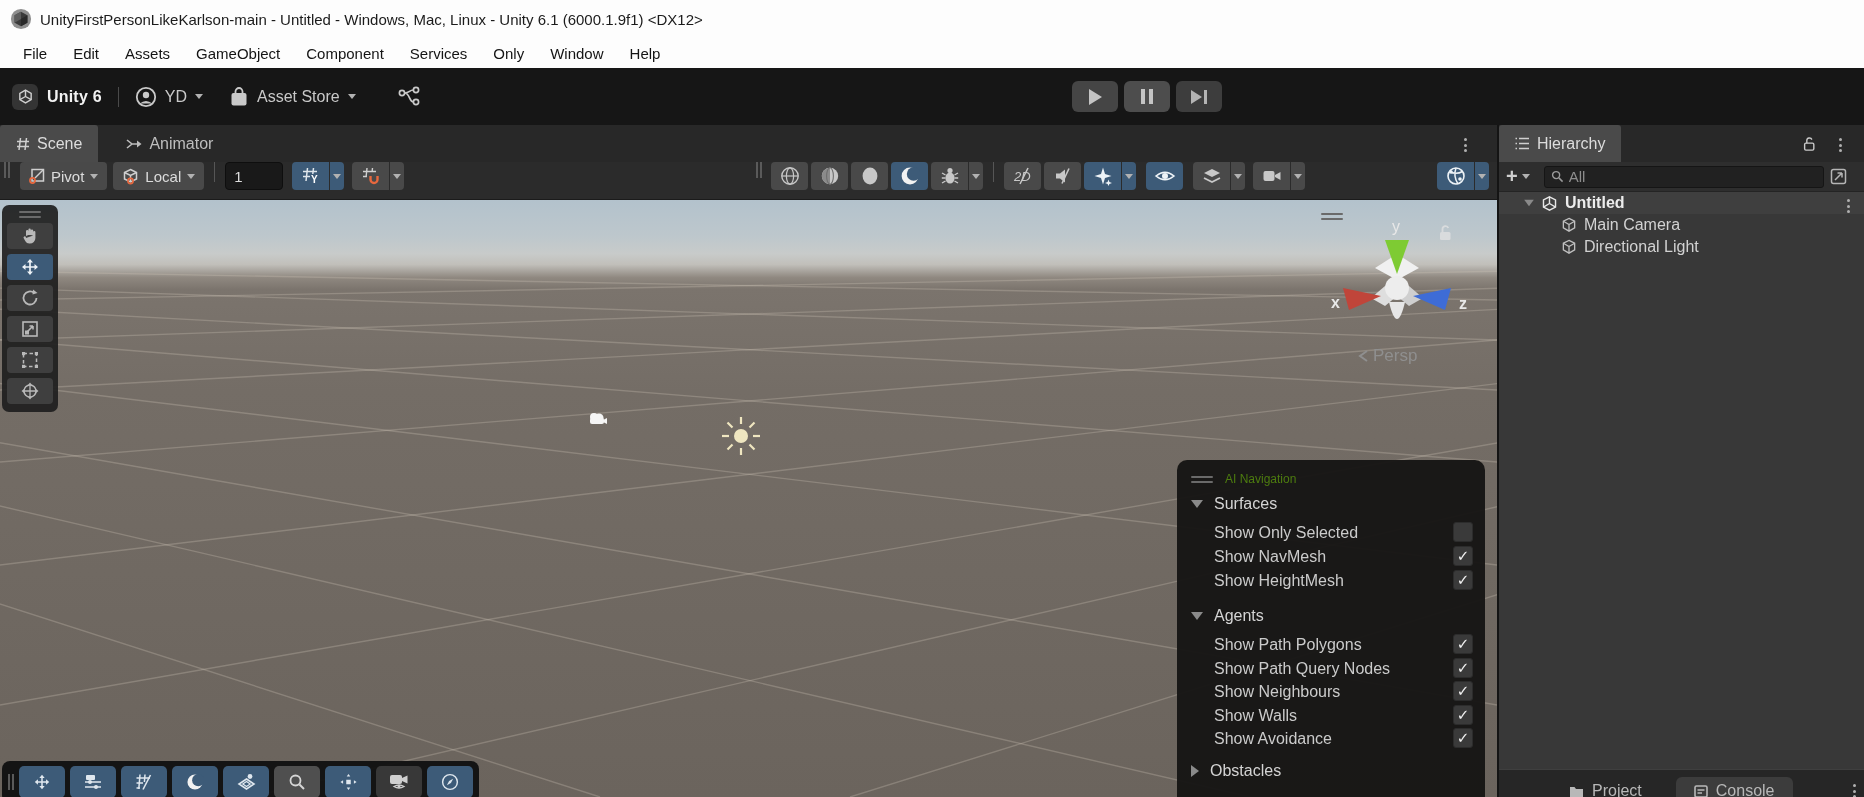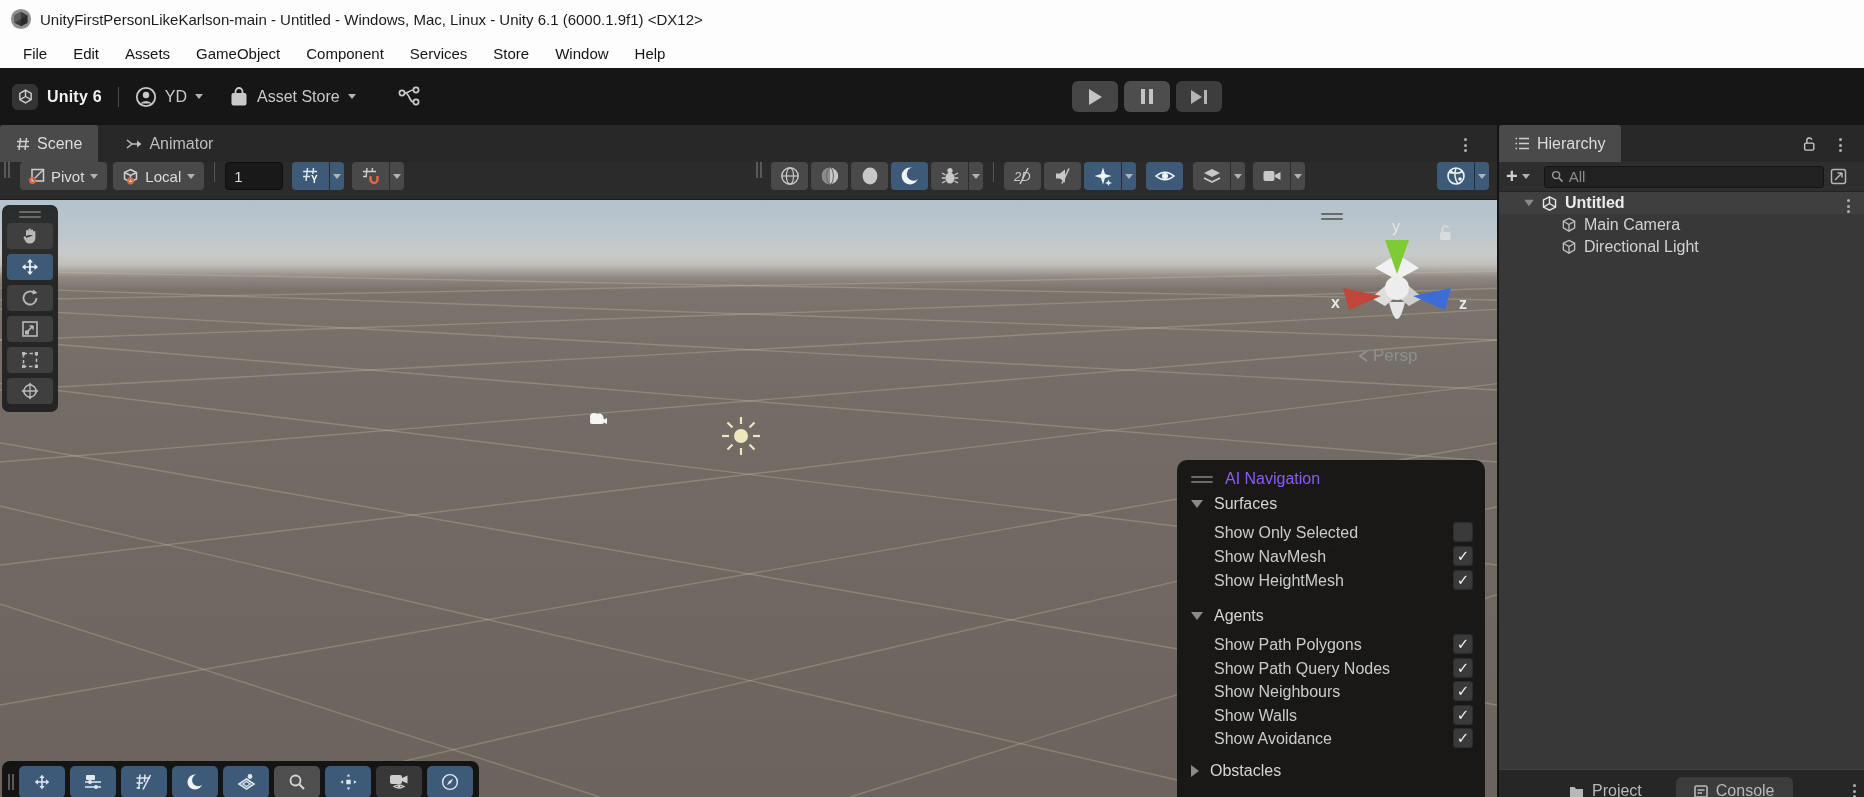--- a/index.html
+++ b/index.html
@@ -86,21 +86,21 @@
   .persp-row { position:absolute; left:44px; top:140px; display:flex; align-items:center; gap:4px;
                color:#8f8f8f; font-size:17px; }
   .lock-pos { position:absolute; right:30px; top:18px; opacity:.75; }
 
   
   .nav-overlay { position:absolute; left:1177px; top:260px; width:308px; height:400px;
                  background:rgba(22,21,20,.96); border-radius:10px; color:#cccccc; }
   .nav-overlay .row { position:absolute; height:22px; display:flex; align-items:center; }
   .fold { width:0; height:0; border-left:6px solid transparent; border-right:6px solid transparent; border-top:8px solid #8a8a8a; }
   .fold.closed { border-top:6px solid transparent; border-bottom:6px solid transparent; border-left:8px solid #8a8a8a; border-right:none; }
-  .nav-title { font-size:16px; color:#8b5cf6; }
+  .nav-title { font-size:12px; color:#4d7c0f; }
   .nav-sec { font-size:16px; color:#d4d4d4; }
   .nav-item { font-size:16px; color:#cbcbcb; }
   .checkbox { position:absolute; left:276px; width:20px; height:20px; background:#3a3a3a;
               border:1px solid #2c2c2c; border-radius:3px; display:flex; align-items:center; justify-content:center; }
   .checkbox.checked::after { content:"\2713"; font-family:"DejaVu Sans",sans-serif; color:#f0f0f0; font-size:15px; font-weight:bold; }
 
   
   .sun-sprite { position:absolute; left:720px; top:215px; }
   .cam-sprite { position:absolute; left:588px; top:212px; }
 
@@ -144,21 +144,21 @@
     <span class="title">UnityFirstPersonLikeKarlson-main - Untitled - Windows, Mac, Linux - Unity 6.1 (6000.1.9f1) &lt;DX12&gt;</span>
   </div>
 
   <div class="menu-bar">
     <span class="menu-item">File</span>
     <span class="menu-item">Edit</span>
     <span class="menu-item">Assets</span>
     <span class="menu-item">GameObject</span>
     <span class="menu-item">Component</span>
     <span class="menu-item">Services</span>
-    <span class="menu-item">Store</span>
+    <span class="menu-item">Only</span>
     <span class="menu-item">Window</span>
     <span class="menu-item">Help</span>
   </div>
 
   <div class="main-toolbar">
     <div class="brand-badge">
       <svg class="ic" width="17" height="17" viewBox="0 0 24 24">
         <path d="M12 3 L20 7.5 L20 16.5 L12 21 L4 16.5 L4 7.5 Z" fill="none" stroke="#cfcfcf" stroke-width="2"></path>
         <path d="M12 3 L12 12 M12 12 L4 16.5 M12 12 L20 16.5" stroke="#cfcfcf" stroke-width="2" fill="none"></path>
       </svg>

